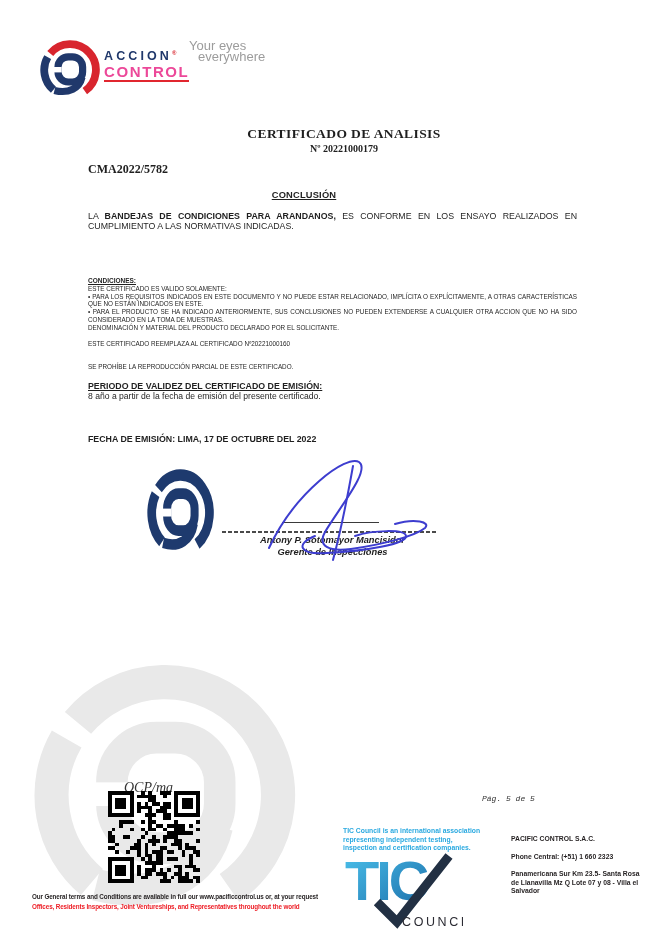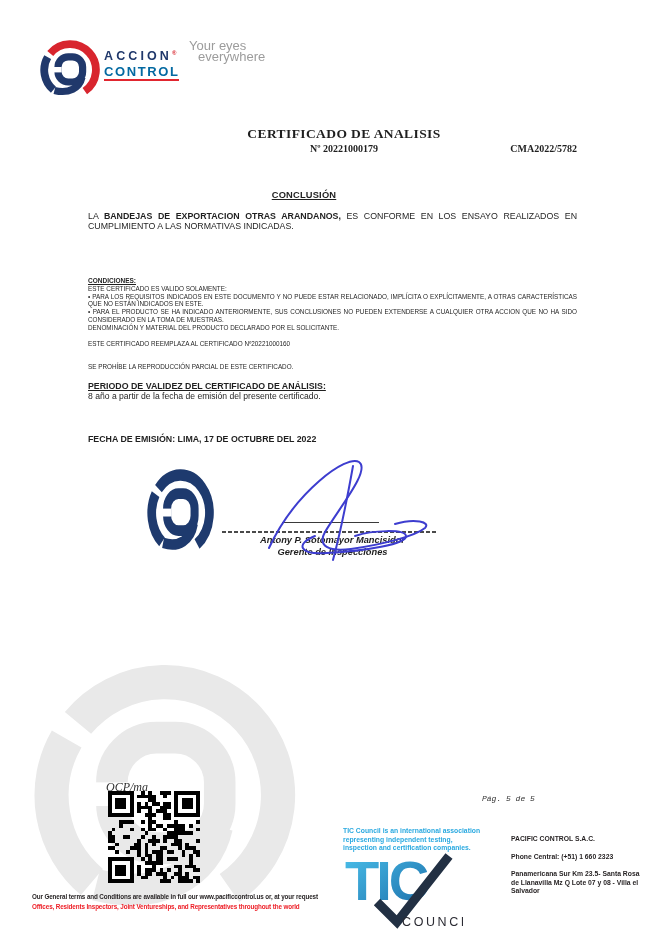--- a/index.html
+++ b/index.html
@@ -8,32 +8,32 @@
   .abs{position:absolute;}
 
   
   .brand-mark{left:39px;top:40px;width:62px;height:60px;}
   .logo-duo{--main:#D8252E;--ink:#20386B;}
   .logo-stamp{--main:#1E3A6E;--ink:#1E3A6E;}
   .logo-wm{--main:#E9E9E9;--ink:#E9E9E9;}
   .brand-text{left:104px;top:50px;line-height:1;}
   .brand-pacific{font-weight:bold;font-size:12.5px;letter-spacing:3.1px;color:#20386B;}
   .brand-pacific sup{font-size:6px;color:#D8252E;letter-spacing:0;}
-  .brand-control{font-weight:bold;font-size:13px;letter-spacing:1.6px;color:#0369a1;
+  .brand-control{font-weight:bold;font-size:15px;letter-spacing:1.6px;color:#ec4899;
                  border-bottom:2px solid #E1262F;display:inline-block;padding-bottom:1px;margin-top:1px;}
   .tagline{left:189px;top:40px;color:#9c9c9c;font-size:13px;line-height:11px;}
   .tagline .tl2{padding-left:9px;}
 
   
   .title-block{left:0;width:666px;top:126px;text-align:center;
                font-family:"Liberation Serif",serif;font-weight:bold;padding-left:11px;}
   .title{font-size:13.5px;letter-spacing:.4px;}
   .cert-no{font-size:10px;margin-top:1px;}
-  .cma{left:88px;width:489px;top:143px;text-align:right;
-       font-family:"Liberation Serif",serif;font-weight:bold;font-size:10px;}
+  .cma{left:88px;width:489px;top:162px;
+       font-family:"Liberation Serif",serif;font-weight:bold;font-size:12px;}
 
   
   .concl-h{left:0;width:608px;top:190px;text-align:center;font-weight:bold;font-size:9.3px;
            text-decoration:underline;letter-spacing:.2px;}
   .body-col{left:88px;width:489px;}
   .para{font-size:8.8px;line-height:10.3px;text-align:justify;margin:0;}
   .p1{top:211px;} .p2{top:238px;}
   .cond-h{top:277px;font-size:6.5px;font-weight:bold;text-decoration:underline;}
   .cond{top:285px;font-size:6.35px;line-height:7.7px;}
   .cond div{text-align:justify;}
@@ -50,21 +50,21 @@
   .sig-dash{left:222px;top:531px;width:216px;height:2px;
             background:repeating-linear-gradient(90deg,#4a4a4a 0 4px,transparent 4px 6px);}
   .sig-name{left:225px;width:215px;top:535px;text-align:center;font-weight:bold;font-style:italic;font-size:9.3px;}
   .sig-role{left:225px;width:215px;top:547px;text-align:center;font-weight:bold;font-style:italic;font-size:9.3px;}
 
   
   .watermark{left:33px;top:664px;width:263px;height:263px;z-index:0;}
   .z1{z-index:1;}
 
   
-  .ocp{left:106px;top:780px;font-family:"Liberation Serif",serif;font-style:italic;font-size:12px;color:#333;}
+  .ocp{left:124px;top:780px;font-family:"Liberation Serif",serif;font-style:italic;font-size:14px;color:#333;}
   .qr{left:108px;top:791px;width:92px;height:92px;}
   .pag{left:482px;top:794px;font-family:Liberation Mono, monospace;font-style:italic;font-size:8px;color:#333;}
   .terms{left:32px;top:893px;width:320px;font-size:6.3px;font-weight:600;letter-spacing:-.12px;color:#231F20;white-space:nowrap;}
   .offices{left:32px;top:903px;width:320px;font-size:6.3px;font-weight:600;letter-spacing:-.12px;color:#ED1C24;white-space:nowrap;}
   .tic-desc{left:343px;top:827px;font-size:6.8px;font-weight:600;line-height:8.6px;color:#2AA9E0;}
   .tic-logo{left:345px;top:852px;width:118px;height:84px;}
   .company{left:511px;top:835px;width:133px;font-size:6.8px;font-weight:600;color:#231F20;line-height:8.6px;}
   .company .gap{margin-top:9px;}
   svg{display:block;}
 </style>
@@ -99,33 +99,33 @@
     <div class="tl2">everywhere</div>
   </div>
 
   <div class="abs title-block z1">
     <div class="title">CERTIFICADO DE ANALISIS</div>
     <div class="cert-no">Nº 20221000179</div>
   </div>
   <div class="abs cma z1">CMA2022/5782</div>
 
   <div class="abs concl-h z1">CONCLUSIÓN</div>
-  <p class="abs body-col para p1 z1"><span>LA </span><b>BANDEJAS DE EXPORTACION OTRAS ARANDANOS,</b><span> ES CONFORME EN LOS ENSAYO REALIZADOS EN CUMPLIMIENTO A LAS NORMATIVAS INDICADAS.</span></p>
+  <p class="abs body-col para p1 z1"><span>LA </span><b>BANDEJAS DE CONDICIONES PARA ARANDANOS,</b><span> ES CONFORME EN LOS ENSAYO REALIZADOS EN CUMPLIMIENTO A LAS NORMATIVAS INDICADAS.</span></p>
 
   <div class="abs body-col cond-h z1">CONDICIONES:</div>
   <div class="abs body-col cond z1">
     <div>ESTE CERTIFICADO ES VALIDO SOLAMENTE:</div>
     <div>• PARA LOS REQUISITOS INDICADOS EN ESTE DOCUMENTO Y NO PUEDE ESTAR RELACIONADO, IMPLÍCITA O EXPLÍCITAMENTE, A OTRAS CARACTERÍSTICAS QUE NO ESTÁN INDICADOS EN ESTE.</div>
     <div>• PARA EL PRODUCTO SE HA INDICADO ANTERIORMENTE, SUS CONCLUSIONES NO PUEDEN EXTENDERSE A CUALQUIER OTRA ACCION QUE NO HA SIDO CONSIDERADO EN LA TOMA DE MUESTRAS.</div>
     <div>DENOMINACIÓN Y MATERIAL DEL PRODUCTO DECLARADO POR EL SOLICITANTE.</div>
   </div>
   <div class="abs body-col repl z1">ESTE CERTIFICADO REEMPLAZA AL CERTIFICADO Nº20221000160</div>
   <div class="abs body-col proh z1">SE PROHÍBE LA REPRODUCCIÓN PARCIAL DE ESTE CERTIFICADO.</div>
 
-  <div class="abs body-col per-h z1">PERIODO DE VALIDEZ DEL CERTIFICADO DE ANÁLISIS:</div>
+  <div class="abs body-col per-h z1">PERIODO DE VALIDEZ DEL CERTIFICADO DE EMISIÓN:</div>
   <div class="abs body-col per-t z1">8 año a partir de la fecha de emisión del presente certificado.</div>
   <div class="abs body-col fecha z1">FECHA DE EMISIÓN: LIMA, 17 DE OCTUBRE DEL 2022</div>
 
   <svg class="abs stamp logo-stamp z1" viewBox="0 0 100 100" preserveAspectRatio="none">
     <use href="#pclogo"></use>
   </svg>
   <svg class="abs sig-svg" viewBox="0 0 212 112">
     <g fill="none" stroke="#3d3dcf" stroke-width="2" stroke-linecap="round">
       <path d="M 14 96 C 40 40 92 2 104 10 C 116 18 84 56 70 80 C 62 94 74 100 96 97 C 130 92 160 84 170 76 C 176 70 160 66 140 72"></path>
       <path d="M 98 14 C 93 42 85 82 78 108"></path>

